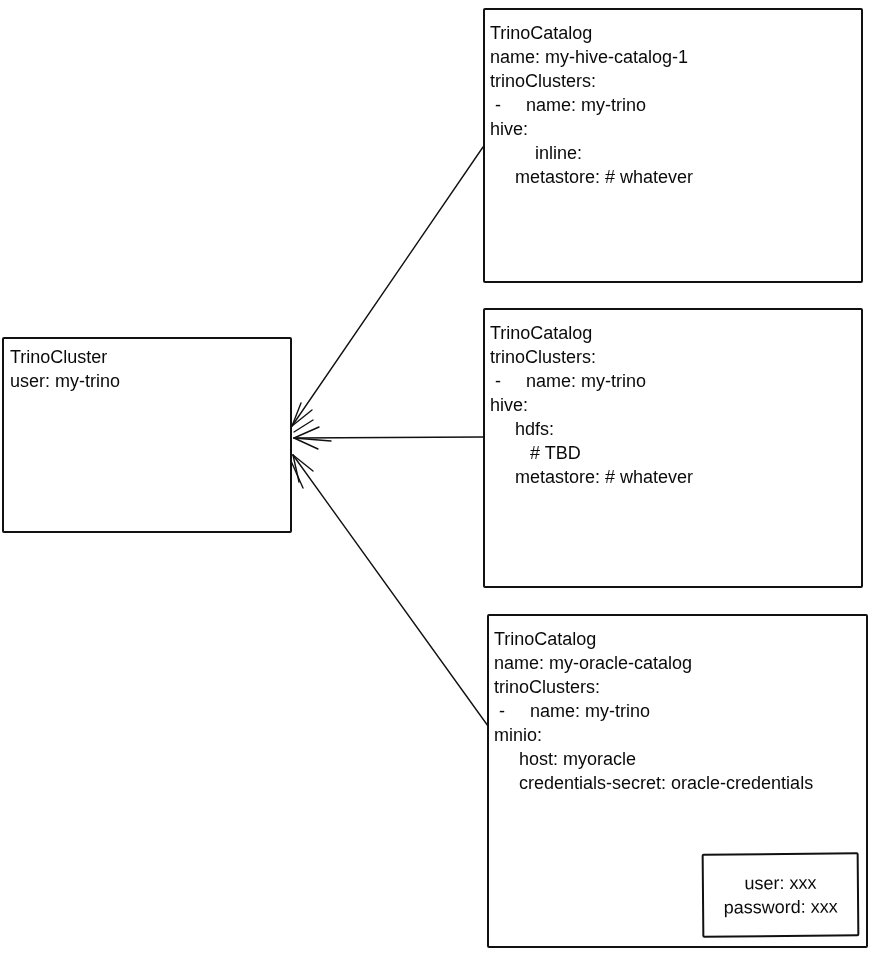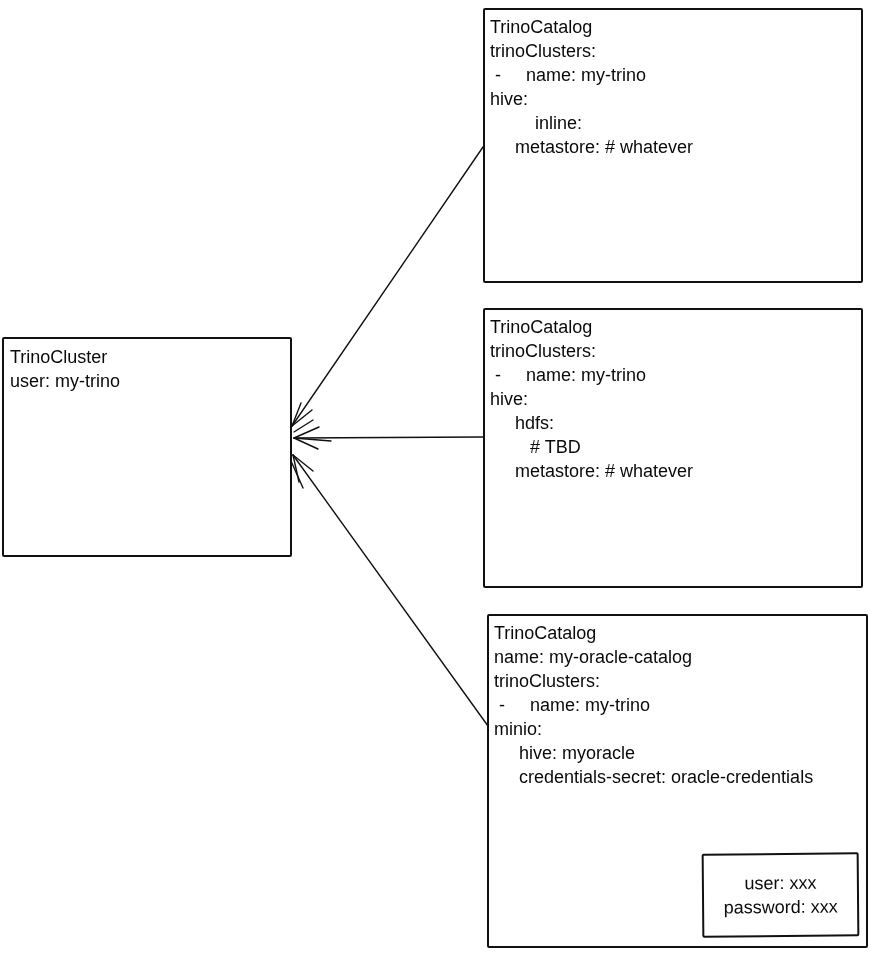--- a/index.html
+++ b/index.html
@@ -34,21 +34,21 @@
     position: absolute;
     border: 2px solid var(--stroke);
     border-radius: 2px;
     background: var(--background);
     font-size: 18px;
     line-height: 24px;
   }
   .node .yaml-line {
     white-space: pre;
   }
-  .catalog-box { padding: 5px 5px; }
+  .catalog-box { padding: 11px 5px; }
   .cluster-box { padding: 6px 6px; }
   .secret-box {
     display: flex;
     flex-direction: column;
     justify-content: center;
     align-items: center;
     text-align: center;
     transform: rotate(-0.5deg);
     border-width: 2.5px;
   }
@@ -83,20 +83,21 @@
 
     <g>
       <path class="connector" d="M762 818 Q769 839 785 851"></path>
       <path class="connector" d="M785 851 L780 832"></path>
       <path class="connector" d="M785 851 L769 841"></path>
     </g>
   </svg>
 
   <div class="node catalog-box" style="left:483px; top:8px; width:380px; height:275px;">
     <div class="yaml-line">TrinoCatalog</div>
+    <div class="yaml-line">name: my-hive-catalog-1</div>
     <div class="yaml-line">trinoClusters:</div>
     <div class="yaml-line"> -     name: my-trino</div>
     <div class="yaml-line">hive:</div>
     <div class="yaml-line">         inline:</div>
     <div class="yaml-line">     metastore: # whatever</div>
   </div>
 
   <div class="node catalog-box" style="left:483px; top:308px; width:380px; height:280px;">
     <div class="yaml-line">TrinoCatalog</div>
     <div class="yaml-line">trinoClusters:</div>
@@ -106,25 +107,25 @@
     <div class="yaml-line">        # TBD</div>
     <div class="yaml-line">     metastore: # whatever</div>
   </div>
 
   <div class="node catalog-box" style="left:487px; top:614px; width:381px; height:334px;">
     <div class="yaml-line">TrinoCatalog</div>
     <div class="yaml-line">name: my-oracle-catalog</div>
     <div class="yaml-line">trinoClusters:</div>
     <div class="yaml-line"> -     name: my-trino</div>
     <div class="yaml-line">minio:</div>
-    <div class="yaml-line">     hive: myoracle</div>
+    <div class="yaml-line">     host: myoracle</div>
     <div class="yaml-line">     credentials-secret: oracle-credentials</div>
   </div>
 
-  <div class="node cluster-box" style="left:2px; top:337px; width:290px; height:220px;">
+  <div class="node cluster-box" style="left:2px; top:337px; width:290px; height:196px;">
     <div class="yaml-line">TrinoCluster</div>
     <div class="yaml-line">user: my-trino</div>
   </div>
 
   <div class="node secret-box" style="left:702px; top:853px; width:157px; height:84px;">
     <div class="yaml-line">user: xxx</div>
     <div class="yaml-line">password: xxx</div>
   </div>
 
 </div>

